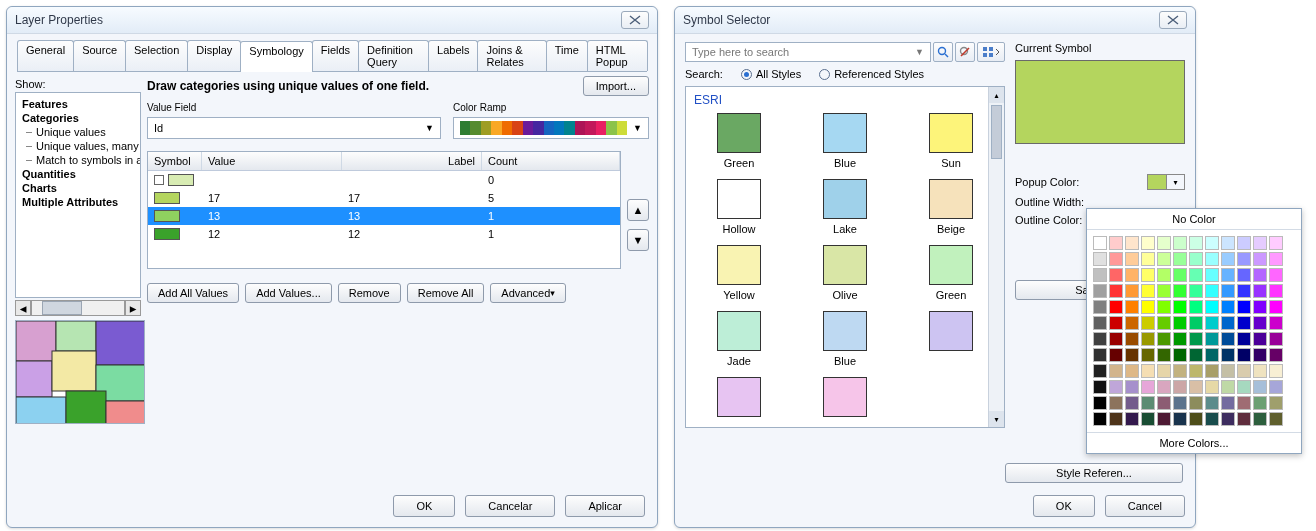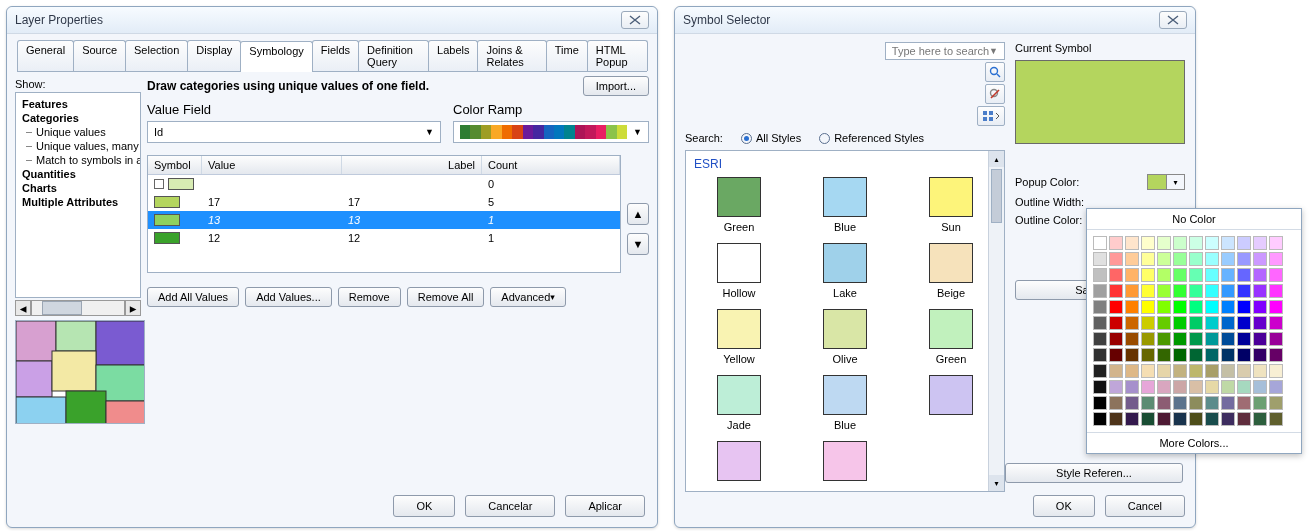--- a/index.html
+++ b/index.html
@@ -7,21 +7,21 @@
 
 
 .dialog { position: absolute; border: 1px solid #8fa6bf; background: #f3f6fb; border-radius: 6px; box-shadow: 0 1px 3px rgba(0,0,0,0.15); }
 .titlebar { background: linear-gradient(#f7fbff,#e2ecf7); border-bottom: 1px solid #cfd9e5; padding: 4px 8px; display: flex; justify-content: space-between; align-items: center; border-radius: 6px 6px 0 0; }
 .title { font-size: 12px; color: #30394a; }
 .close-x { width: 28px; height: 18px; border: 1px solid #9aa9bb; border-radius: 3px; background: linear-gradient(#fdfdfd,#e9eef5); display:flex; align-items:center; justify-content:center; cursor: pointer; }
 .close-x svg { width: 12px; height: 10px; }
 
 .btn { display: inline-flex; align-items: center; justify-content: center; padding: 3px 12px; border: 1px solid #8e9aab; background: linear-gradient(#fdfdfd,#e4e8ee); border-radius: 3px; cursor: pointer; font-size: 11px; }
 
-.field-label { font-size: 13px; }
+.field-label { font-size: 10px; }
 
 
 #layer-properties { left: 6px; top: 6px; width: 652px; height: 522px; }
 .lp-body { padding: 6px 8px; }
 
 .tabs { display:flex; gap:0; border-bottom:1px solid #9fb0c4; margin: 0 2px; }
 .tab { padding: 3px 8px; border:1px solid #9fb0c4; border-bottom:none; background: linear-gradient(#fdfdfd,#eaeff6); border-radius: 3px 3px 0 0; cursor:pointer; font-size: 11px; margin-right:-1px; }
 .tab.active { background: #fff; position: relative; top: 1px; }
 
 .lp-content { display:flex; margin-top: 4px; gap: 6px; }
@@ -50,42 +50,42 @@
 .ramp-box { height:22px; border:1px solid #9fb0c4; background:#fff; margin-top:4px; padding:2px 6px; display:flex; align-items:center; gap:6px; }
 .ramp-swatch { flex:1; height:14px; display:flex; }
 .ramp-swatch span { flex:1; }
 
 .grid { border:1px solid #9fb0c4; background:#fff; margin-top:12px; height:118px; }
 .grid-head { display:flex; background: linear-gradient(#fdfdfd,#e4e8ee); border-bottom:1px solid #bfcadc; font-size:11px; }
 .gh { padding:3px 6px; border-right:1px solid #cfd9e5; }
 .gc-sym { width:54px; } .gc-val { width:140px; } .gc-lab { width:140px;text-align:right; } .gc-cnt { flex:1; }
 .grid-body { }
 .grow { display:flex; font-size:11px; align-items:center; height:18px; }
-.grow.selected { background:#1e90ff; color:#fff;font-style:italic; }
+.grow.selected { background:#1e90ff; color:#fff; }
 .gcell { padding:1px 6px; }
 .gcell.sym { width:54px; display:flex; align-items:center; gap:4px; }
 .chk { width:10px; height:10px; border:1px solid #666; background:#fff; }
 .sw { width:26px; height:12px; border:1px solid #555; }
 .gcell.val { width:140px; } .gcell.lab { width:140px; } .gcell.cnt { flex:1; }
 
 .side-arrows { display:inline-flex; flex-direction:column; gap:8px; margin-left:6px; margin-top:60px; vertical-align:top; }
 .arrbtn { width:22px; height:22px; border:1px solid #8e9aab; background:linear-gradient(#fdfdfd,#e4e8ee); border-radius:3px; display:flex; align-items:center; justify-content:center; cursor:pointer; }
 
 .bottom-btns { display:flex; gap:6px; margin-top:14px; }
 .bottom-btns .btn { padding:3px 10px; }
 .bottom-btns .btn.drop::after { content:" ▾"; font-size:9px; }
 
 .footer-btns { position:absolute; bottom:10px; right:12px; display:flex; gap:10px; }
 .footer-btns .btn { padding:4px 22px; }
 
 
 #symbol-selector { left: 674px; top: 6px; width: 522px; height: 522px; }
 .ss-body { padding: 8px 10px; display:flex; gap:10px; }
 .ss-col-left { flex: 1; display:flex; flex-direction:column; }
-.ss-search-row { display:flex; gap:2px; align-items:flex-end; margin-bottom:6px;flex-direction:column; }
+.ss-search-row { display:flex; gap:2px; align-items:center; margin-bottom:6px; }
 .ss-search { flex:1; height:20px; border:1px solid #9fb0c4; background:#fff; padding:2px 6px; display:flex; justify-content:space-between; align-items:center; color:#777; }
 .icon-btn { width:20px; height:20px; border:1px solid #9fb0c4; border-radius:2px; background:linear-gradient(#fdfdfd,#e8edf4); display:flex; align-items:center; justify-content:center; cursor:pointer; }
 .ss-search-opts { display:flex; gap:18px; align-items:center; margin-bottom:6px; font-size:11px; }
 .radio { width:11px; height:11px; border-radius:50%; border:1px solid #5a6f8f; display:inline-flex; align-items:center; justify-content:center; margin-right:4px; }
 .radio.on::after { content:""; width:5px; height:5px; border-radius:50%; background:#2a6fd1; }
 
 .sym-list { border:1px solid #9fb0c4; background:#fff; flex:1; padding:6px 8px; overflow:hidden; position:relative; }
 .catname { color:#2150c5; font-size:12px; margin-bottom:6px; }
 .sym-grid { display:grid; grid-template-columns: repeat(3, 1fr); gap: 10px 16px; }
 .sym-cell { display:flex; flex-direction:column; align-items:center; gap:4px; }

